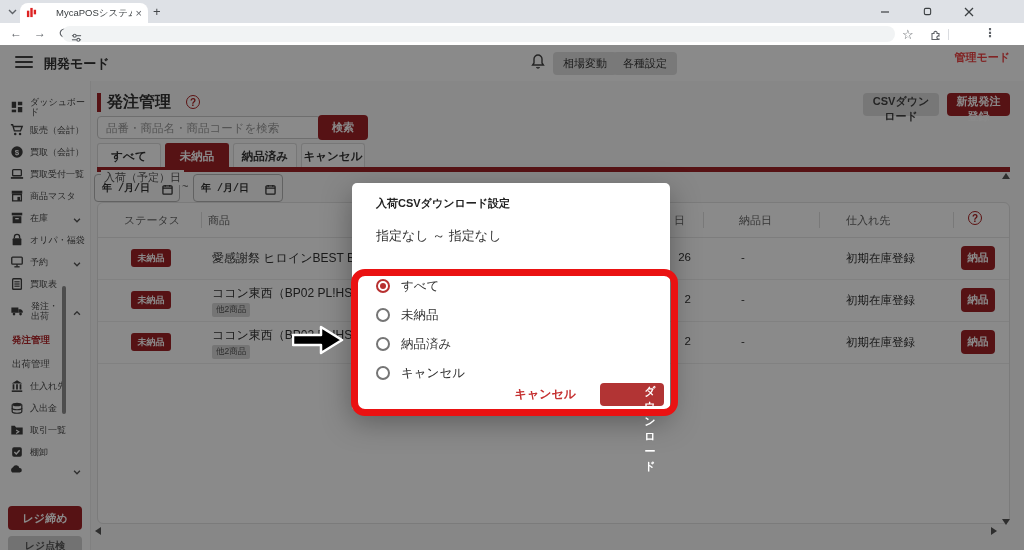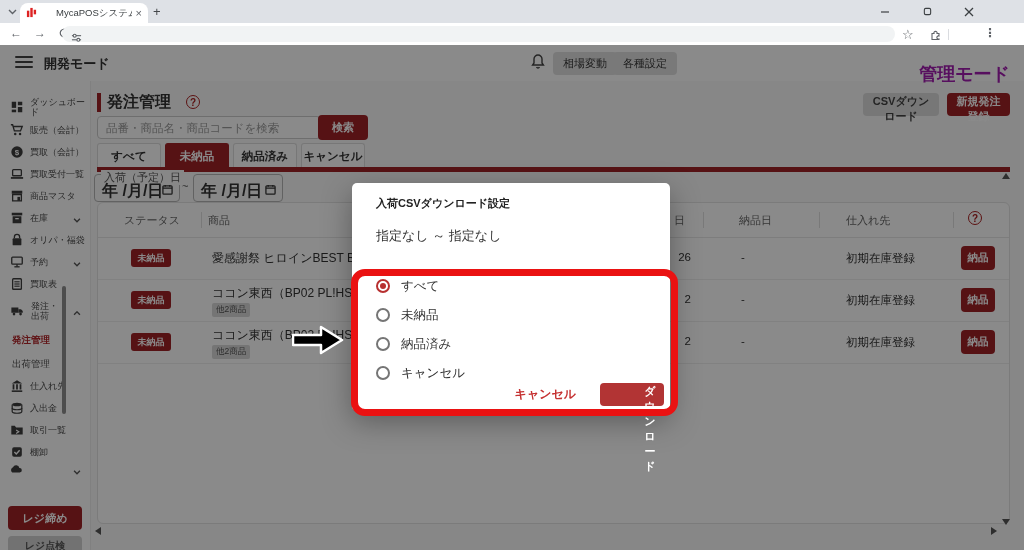--- a/index.html
+++ b/index.html
@@ -21,21 +21,21 @@
   .pill{position:absolute;left:62px;top:3px;width:833px;height:16px;background:#f1f3f4;border-radius:9px;}
   .divline{position:absolute;left:948px;top:6px;width:1px;height:11px;background:#dadce0;}
   
   .app{position:absolute;left:0;top:45px;width:1024px;height:505px;background:#fafafa;}
   .apphdr{position:absolute;left:0;top:0;width:1024px;height:36px;background:#fff;}
   .burger{position:absolute;left:15px;top:11px;width:18px;height:13px;}
   .burger div{height:2px;background:#444;margin-bottom:3px;border-radius:1px;}
   .mode{position:absolute;left:44px;top:10px;font-size:13px;font-weight:bold;color:#333;}
   .hdrbtn{position:absolute;top:7px;height:23px;background:#e0e0e0;border:none;border-radius:4px;
     font-size:11px;color:#333;padding:0 10px;font-family:inherit;}
-  .adminlink{position:absolute;right:14px;top:17px;font-size:18px;font-weight:bold;color:#a21caf;}
+  .adminlink{position:absolute;right:14px;top:5px;font-size:11px;font-weight:bold;color:#ef4444;}
   
   .sidebar{position:absolute;left:0;top:36px;width:90px;height:469px;background:#fff;border-right:1px solid #ededed;}
   .nav{position:absolute;left:0;top:14px;width:90px;}
   .nitem{display:flex;align-items:center;gap:6px;padding-left:10px;height:22px;box-sizing:border-box;}
   .nitem .lbl{font-size:9px;color:#4a4a4a;line-height:1.15;}
   .nitem svg{flex:0 0 auto;}
   .chev{margin-left:auto;margin-right:9px;color:#555;}
   .subitem{padding-left:12px;height:22px;display:flex;align-items:center;font-size:9.5px;color:#4a4a4a;}
   .subitem.active{color:#b3282c;font-weight:bold;}
   .sbtn{position:absolute;left:8px;width:74px;border:none;border-radius:4px;font-family:Liberation Mono, monospace;font-weight:bold;}
@@ -52,21 +52,21 @@
   .search{position:absolute;left:97px;top:71px;width:206px;height:21px;border:1px solid #ccc;border-radius:4px;
     font-size:11.5px;padding:0 8px;font-family:inherit;color:#333;background:#fff;}
   .search::placeholder{color:#9a9a9a;}
   .tabsrow{position:absolute;left:97px;top:98px;display:flex;}
   .vtab{width:62px;height:24px;margin-right:4px;display:flex;align-items:center;justify-content:center;
     font-size:11.5px;font-weight:bold;color:#333;background:#fff;border:1px solid #ddd;border-bottom:none;border-radius:3px 3px 0 0;}
   .vtab.active{background:#9f2226;color:#fff;border-color:#9f2226;}
   .redbar{position:absolute;left:97px;top:122px;width:913px;height:5px;background:#9f2226;}
   .fieldset{position:absolute;left:94px;top:129px;width:84px;height:26px;border:1px solid #b5b5b5;border-radius:4px;}
   .legend{position:absolute;left:6px;top:-5px;background:#fafafa;padding:0 3px;font-size:11px;color:#555;white-space:nowrap;}
-  .dateval{position:absolute;left:7px;top:6px;font-size:16px;font-weight:bold;color:#333;}
+  .dateval{position:absolute;left:7px;top:6px;font-size:10px;font-weight:bold;color:#333;font-family:Liberation Mono, monospace;}
   .calic{position:absolute;right:6px;top:6px;}
   .tilde{position:absolute;left:182px;top:135px;font-size:11px;color:#555;}
   .datebox2{position:absolute;left:193px;top:129px;width:88px;height:26px;border:1px solid #b5b5b5;border-radius:4px;background:#fafafa;}
   
   .card{position:absolute;left:97px;top:157px;width:913px;height:322px;background:#fff;border:1px solid #e3e3e3;border-radius:6px;box-sizing:border-box;}
   .thead{position:absolute;left:0;top:0;width:100%;height:34px;border-bottom:1px solid #e8e8e8;}
   .hcell{position:absolute;top:10px;font-size:11px;color:#666;}
   .vdiv{position:absolute;top:9px;width:1px;height:16px;background:#e0e0e0;}
   .trow{position:absolute;left:0;width:100%;height:42px;border-bottom:1px solid #efefef;}
   .badge{position:absolute;left:33px;top:12px;width:40px;height:18px;background:#9f2226;color:#fff;

